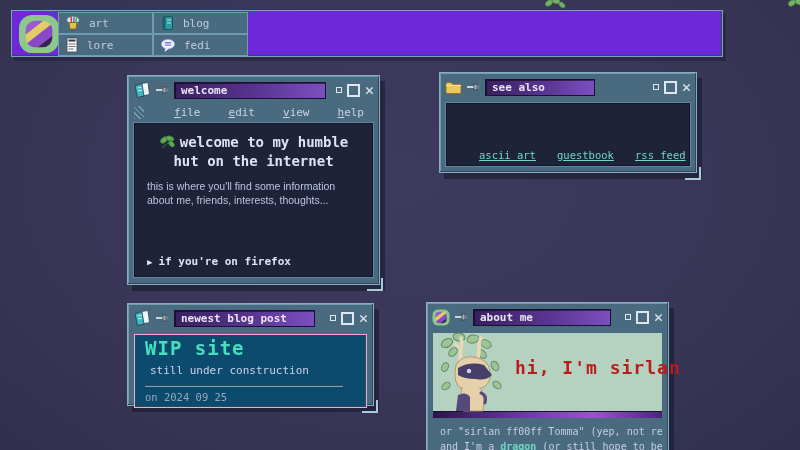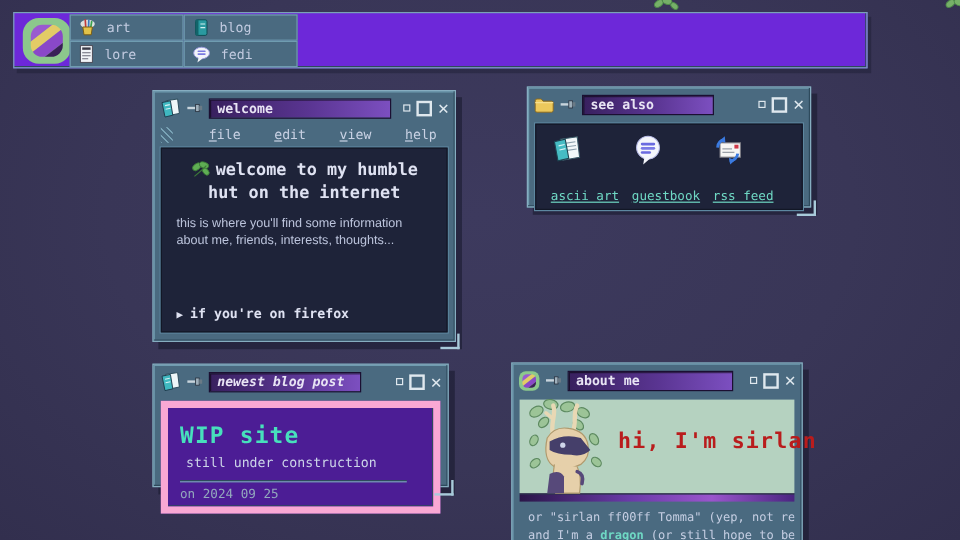--- a/index.html
+++ b/index.html
@@ -85,33 +85,33 @@
   .w-heading {
     text-align:center; font-size:14px; font-weight:bold; color:#dfe2f2; line-height:1.35;
   }
   .w-heading svg { vertical-align:-3px; margin-right:4px; }
   .w-flavor { margin-top:8px; font-size:10.5px; font-style:italic; color:#878ea9; line-height:1.4; }
   .w-body   { margin-top:8px; font-size:10.5px; color:#bcc4dc; line-height:1.4; }
   .w-details { margin-top:auto; font-size:11px; font-weight:bold; color:#dfe2f2; cursor:pointer; }
   .w-details .arrow { font-size:9px; margin-right:6px; }
 
   
-  #win-seealso { left:439px; top:72px; width:237px; height:101px; display:flex; flex-direction:column; }
+  #win-seealso { left:439px; top:72px; width:258px; height:101px; display:flex; flex-direction:column; }
   #seealso-content {
     flex:1; margin:2px 6px 6px 6px; padding:8px 12px 4px;
     display:flex; justify-content:space-between;
   }
-  .shortcut { display:flex; flex-direction:column; align-items:flex-start; gap:20px; cursor:pointer; width:62px; }
+  .shortcut { display:flex; align-items:flex-end; gap:20px; cursor:pointer; width:62px; }
   .shortcut .lbl { font-size:10.5px; color:#6fd8c4; text-decoration:underline; white-space:nowrap; }
 
   
   #win-blog { left:127px; top:303px; width:247px; height:103px; display:flex; flex-direction:column; }
   #blog-content {
-    flex:1; margin:2px 6px 7px 6px; padding:12px 10px 4px;
-    background:#4c1d95; border:6px solid #f9a8d4;
+    flex:1; margin:2px 6px 7px 6px; padding:2px 10px 4px;
+    background:#0c4a6e; border:1px solid #f9a8d4;
     box-shadow:inset -1px -1px 0 #2e4a5c;
   }
   .blog-h { font-size:19px; font-weight:bold; color:#47e0bc; letter-spacing:1px; }
   .blog-sub { margin:5px 0 0 5px; font-size:11px; color:#ccd4e8; }
   .blog-hr { margin:8px 0 4px 0; width:94%; border:0; border-top:1px solid #2e4a5c; border-bottom:1px solid #79a3b6; }
   .blog-date { font-size:10.5px; color:#93a9bd; }
 
   
   #win-about { left:426px; top:302px; width:243px; height:170px; display:flex; flex-direction:column; }
   .banner {
@@ -314,21 +314,21 @@
       <path d="M5 3 L15 1.5 L16.5 13.5 L6.5 15.5 Z" fill="#eef6f8" stroke="#2a4a5a" stroke-width="0.8"></path>
       <path d="M2 4.5 L9 3 L11 15 L4.5 16.5 Z" fill="#3fb8c0" stroke="#1d3d4d" stroke-width="0.8"></path>
       <line x1="4.5" y1="7" x2="8.5" y2="6.2" stroke="#d8f2f4" stroke-width="0.9"></line>
       <line x1="5" y1="10" x2="9" y2="9.2" stroke="#d8f2f4" stroke-width="0.9"></line>
     </svg>
     <svg class="pin" width="13" height="10" viewBox="0 0 13 10">
       <rect x="0" y="4" width="7" height="2" fill="#c8d4dc"></rect>
       <rect x="7" y="2" width="3" height="6" fill="#9fb0bc" stroke="#2a3340" stroke-width="0.7"></rect>
       <rect x="10" y="3.2" width="2.5" height="3.6" fill="#6a7a86"></rect>
     </svg>
-    <div class="titlebox" style="width:127px;font-style:italic;">newest blog post</div>
+    <div class="titlebox" style="width:141px;">newest blog post</div>
     <div class="tb-buttons">
       <div class="btn-min"></div>
       <div class="btn-max"></div>
       <div class="btn-close">✕</div>
     </div>
   </div>
   <div id="blog-content">
     <div class="blog-h">WIP site</div>
     <div class="blog-sub">still under construction</div>
     <hr class="blog-hr">

